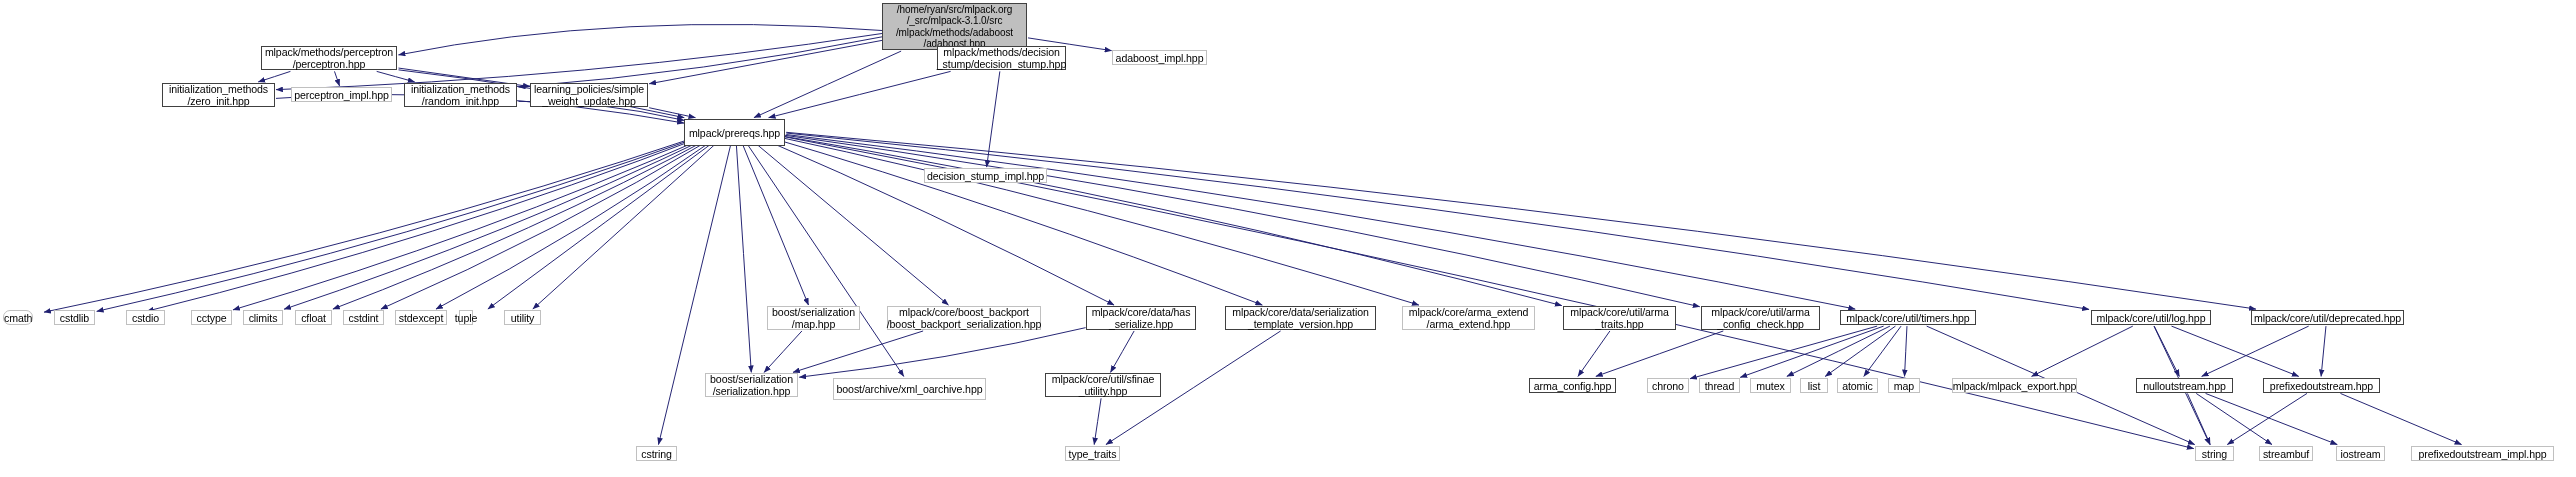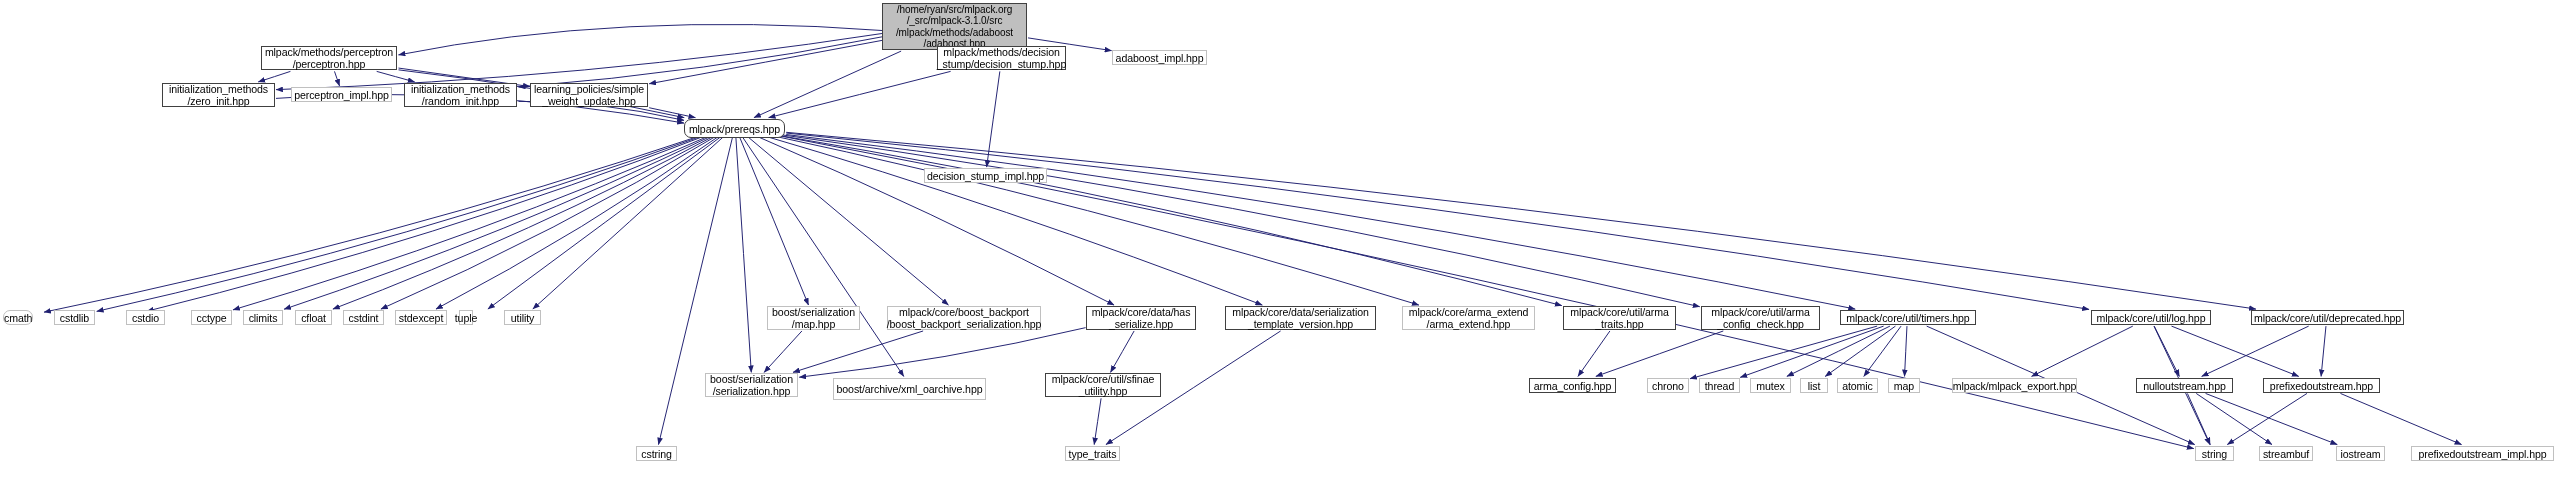--- a/index.html
+++ b/index.html
@@ -141,21 +141,21 @@
 _stump/decision_stump.hpp</div>
       <div class="node" style="left: 1112px; top: 50px; width: 95px; height: 15.4px;">adaboost_impl.hpp</div>
       <div class="node strong" style="left: 162px; top: 83px; width: 113px; height: 24px;">initialization_methods
 /zero_init.hpp</div>
       <div class="node" style="left: 291px; top: 87px; width: 101px; height: 15.4px;">perceptron_impl.hpp</div>
       <div class="node strong" style="left: 404px; top: 83px; width: 113px; height: 24px;">initialization_methods
 /random_init.hpp</div>
       <div class="node strong" style="left: 530px; top: 83px; width: 118px; height: 24px;">learning_policies/simple
 _weight_update.hpp</div>
       <div class="node" style="left: 924px; top: 168px; width: 123px; height: 15.4px;">decision_stump_impl.hpp</div>
-      <div class="node strong" style="left: 684px; top: 119px; width: 101px; height: 19px; border-radius: 7px;">mlpack/prereqs.hpp</div>
+      <div class="node strong" style="left: 684px; top: 119px; width: 101px; height: 27px;">mlpack/prereqs.hpp</div>
       <div class="node" style="left: 3.2px; top: 310px; width: 30px; height: 15.4px; border-radius: 7px;">cmath</div>
       <div class="node" style="left: 54px; top: 310px; width: 41px; height: 15.4px;">cstdlib</div>
       <div class="node" style="left: 106px; top: 310px; width: 39px; height: 15.4px; margin-left: 20px;">cstdio</div>
       <div class="node" style="left: 191px; top: 310px; width: 41px; height: 15.4px;">cctype</div>
       <div class="node" style="left: 243px; top: 310px; width: 40px; height: 15.4px;">climits</div>
       <div class="node" style="left: 295px; top: 310px; width: 37px; height: 15.4px;">cfloat</div>
       <div class="node" style="left: 343px; top: 310px; width: 41px; height: 15.4px;">cstdint</div>
       <div class="node" style="left: 395px; top: 310px; width: 52px; height: 15.4px;">stdexcept</div>
       <div class="node" style="left: 459px; top: 310px; width: 14px; height: 15.4px;">tuple</div>
       <div class="node" style="left: 504px; top: 310px; width: 37px; height: 15.4px;">utility</div>

